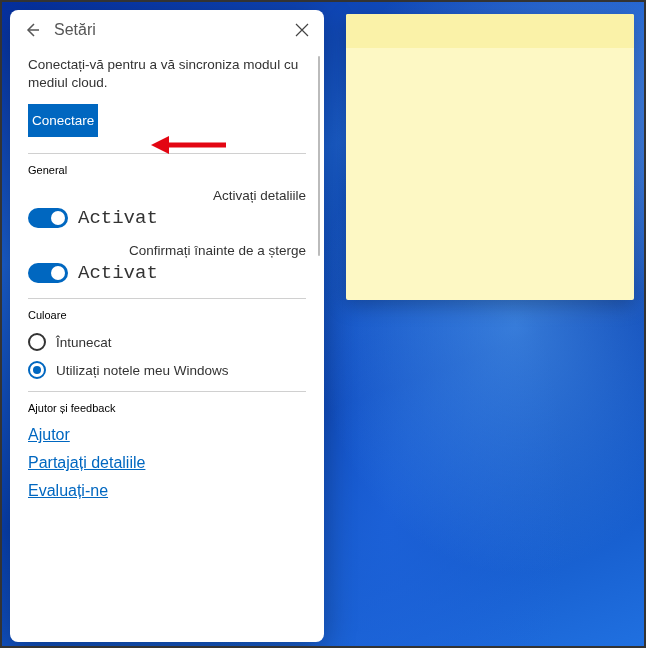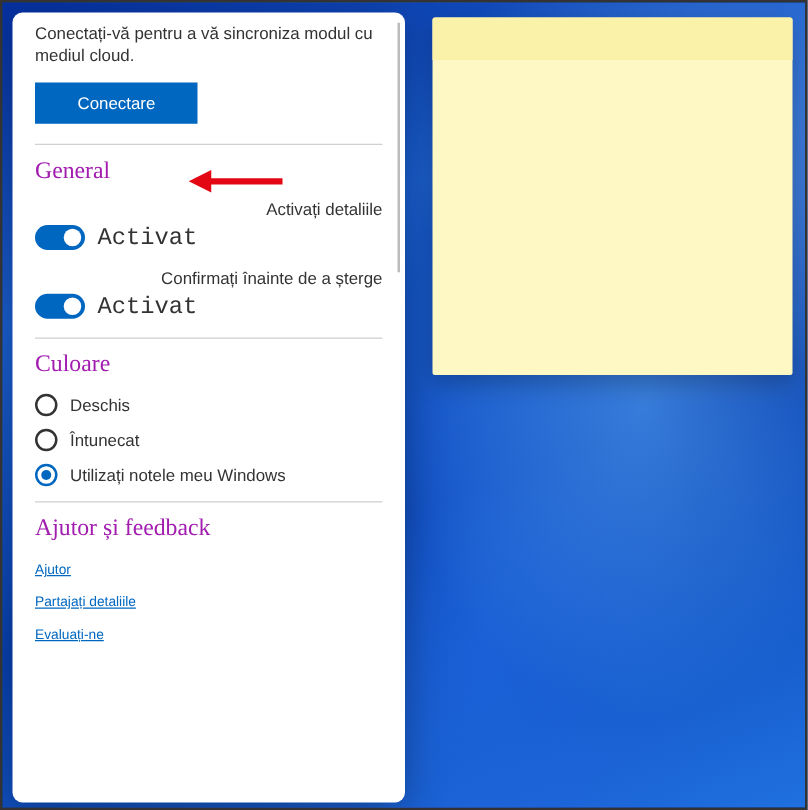--- a/index.html
+++ b/index.html
@@ -87,36 +87,35 @@
     .sync-text {
       font-size: 13.5px;
       color: #333;
       line-height: 1.35;
       margin-bottom: 12px;
     }
     .connect-btn {
       background: #0067c0;
       color: #fff;
       border: none;
-      padding: 9px 34px;
+      padding: 9px 4px;
       font-size: 13.5px;
       cursor: pointer;
       margin-bottom: 16px;
     }
     hr.sep {
       border: none;
       border-top: 1px solid #d0d0d0;
       margin: 0 0 10px 0;
     }
     .section-title {
-      font-size: 19px;
-      color: #a21caf;
+      font-size: 11px;
+      color: #000000;
       font-weight: 400;
       margin: 4px 0 12px 0;
-      font-family: Liberation Serif, serif;
     }
     .setting-label {
       font-size: 13.5px;
       color: #333;
       margin-bottom: 4px;
       text-align: right;
     }
     .toggle-row {
       display: flex;
       align-items: center;
@@ -174,21 +173,21 @@
       border-radius: 50%;
     }
     .radio-label {
       font-size: 13.5px;
       color: #333;
     }
     .link {
       display: inline-block;
       color: #0067c0;
       text-decoration: underline;
-      font-size: 11px;
+      font-size: 16px;
       margin-bottom: 10px;
       cursor: pointer;
     }
     .note {
       position: absolute;
       left: 344px;
       top: 12px;
       width: 288px;
       height: 286px;
       background: #fdf8c4;
@@ -207,20 +206,34 @@
       top: 128px;
       pointer-events: none;
     }
   </style>
 </head>
 <body>
 
 <div class="wallpaper"></div>
 
 <div class="settings-panel">
+  <div class="panel-header">
+    <div class="back-btn">
+      <svg width="16" height="16" viewBox="0 0 16 16">
+        <path d="M10 2 L4 8 L10 14" stroke="#555" stroke-width="1.5" fill="none"></path>
+        <path d="M4 8 L15 8" stroke="#555" stroke-width="1.5" fill="none"></path>
+      </svg>
+    </div>
+    <div class="panel-title">Setări</div>
+    <div class="close-btn">
+      <svg width="14" height="14" viewBox="0 0 14 14">
+        <path d="M1 1 L13 13 M13 1 L1 13" stroke="#444" stroke-width="1.2"></path>
+      </svg>
+    </div>
+  </div>
 
   <div class="panel-body">
     <div class="scrollbar-indicator"></div>
 
     <p class="sync-text">Conectați-vă pentru a vă sincroniza modul cu mediul cloud.</p>
     <button class="connect-btn">Conectare</button>
 
     <hr class="sep">
 
     <h3 class="section-title">General</h3>
@@ -234,24 +247,20 @@
     <div class="setting-label">Confirmați înainte de a șterge</div>
     <div class="toggle-row">
       <div class="toggle"></div>
       <span class="toggle-state">Activat</span>
     </div>
 
     <hr class="sep">
 
     <h3 class="section-title">Culoare</h3>
 
-    <div class="radio-row">
-      <div class="radio"></div>
-      <span class="radio-label">Deschis</span>
-    </div>
     <div class="radio-row">
       <div class="radio"></div>
       <span class="radio-label">Întunecat</span>
     </div>
     <div class="radio-row">
       <div class="radio selected"></div>
       <span class="radio-label">Utilizați notele meu Windows</span>
     </div>
 
     <hr class="sep" style="margin-top:12px">

